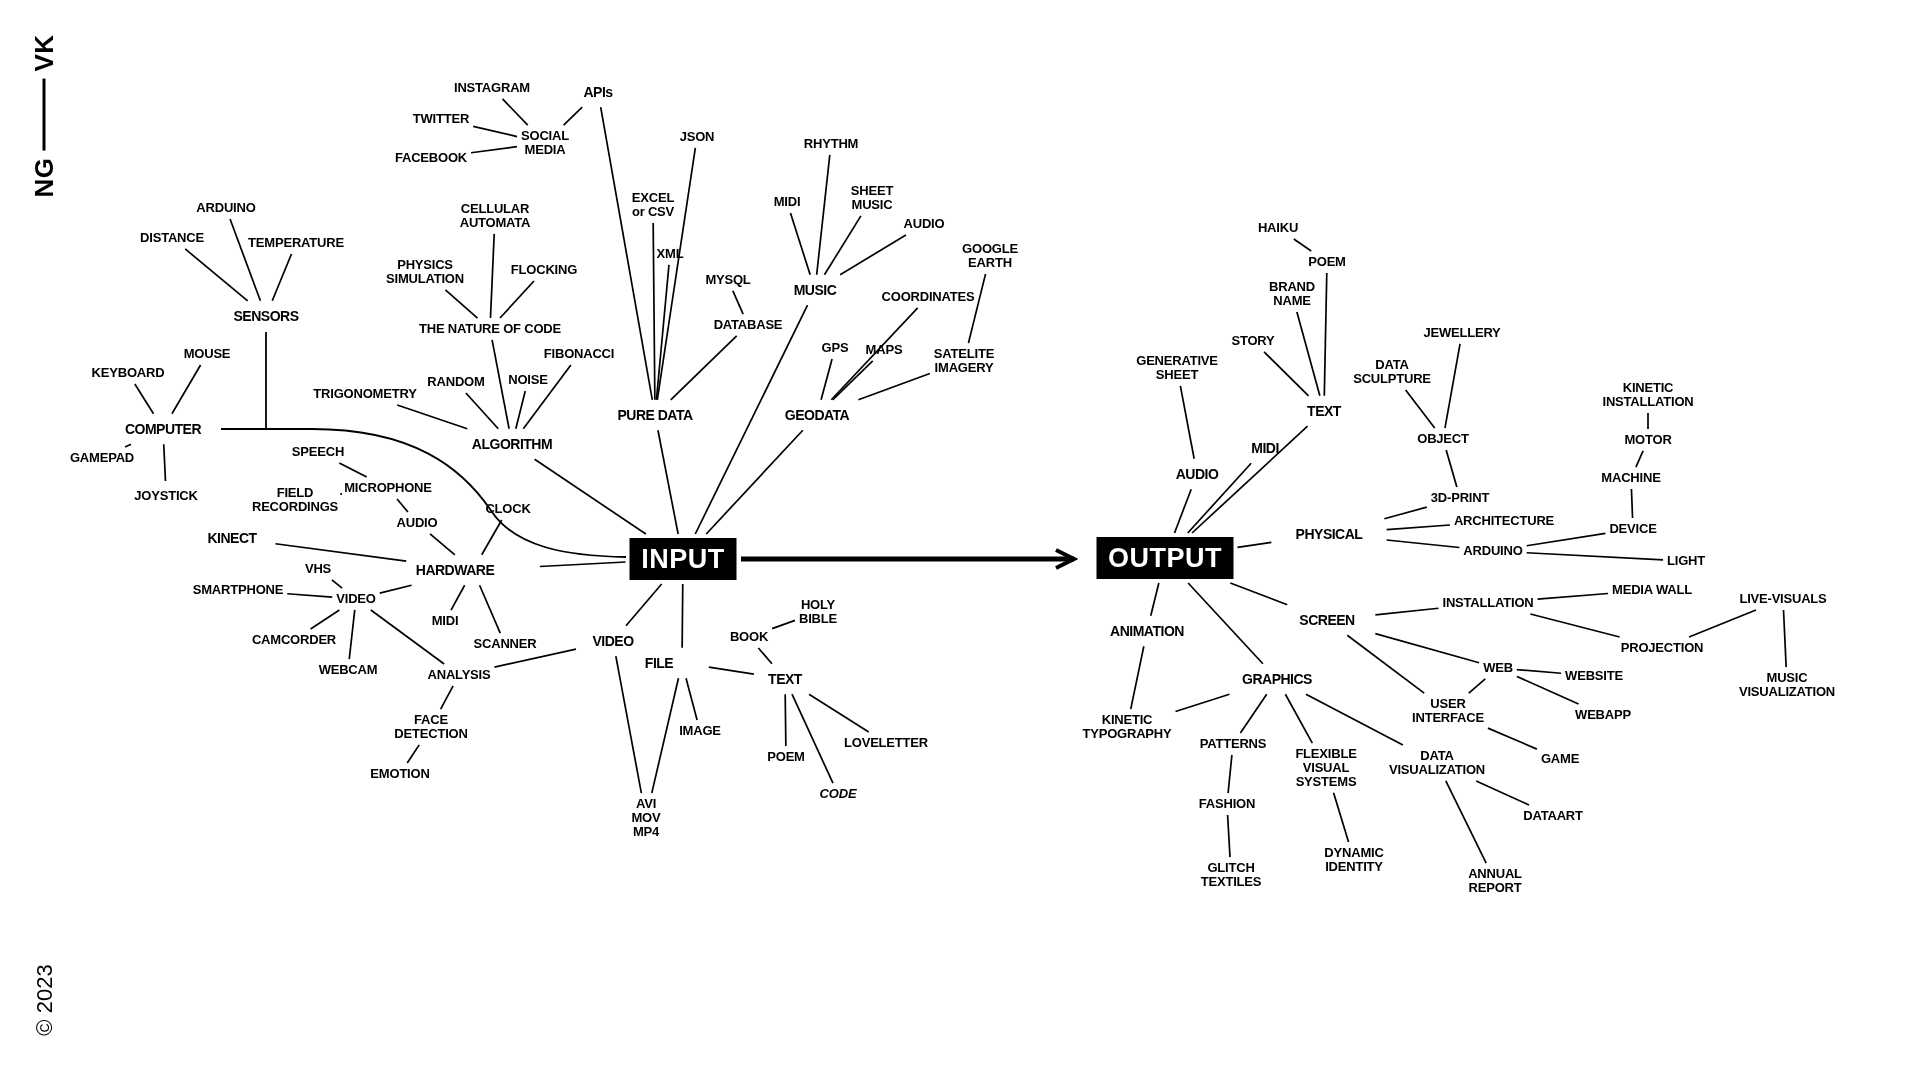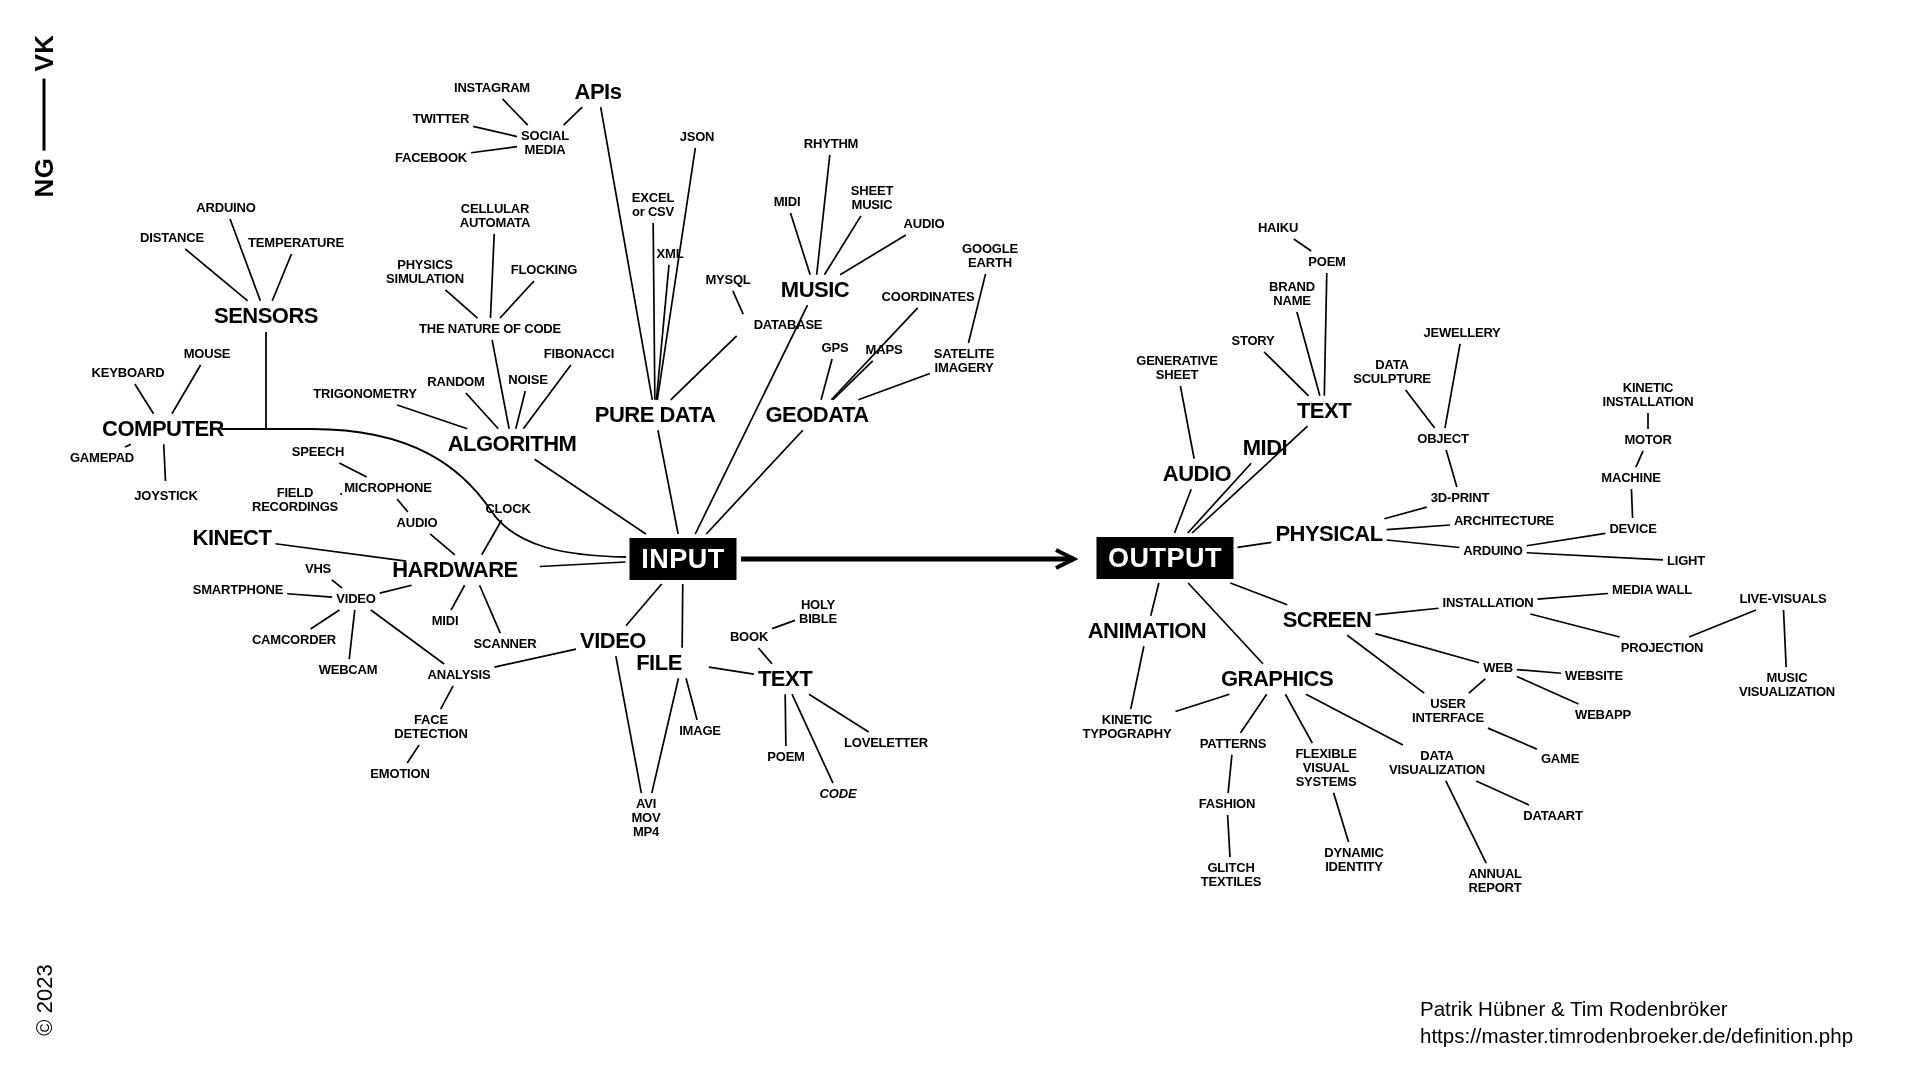--- a/index.html
+++ b/index.html
@@ -5,21 +5,21 @@
   html,body{margin:0;padding:0;background:#ffffff;}
   #canvas{position:relative;width:1920px;height:1080px;background:#fff;overflow:hidden;
           font-family:"Liberation Sans",sans-serif;color:#000;}
   #edge-layer{position:absolute;left:0;top:0;width:1920px;height:1080px;}
   .edge{stroke:#000;stroke-width:1.7;fill:none;}
   .special{stroke:#000;stroke-width:1.8;fill:none;}
   .arrow-line{stroke:#000;stroke-width:5;fill:none;}
   .node{position:absolute;transform:translate(-50%,-50%);font-weight:700;text-align:center;
         white-space:pre-line;letter-spacing:-0.2px;}
   .node.sm{font-size:13px;line-height:1.07;}
-  .node.lg{font-size:22px;line-height:1.02;letter-spacing:-0.5px;}
+  .node.lg{font-size:14px;line-height:1.02;letter-spacing:-0.5px;}
   .hub{position:absolute;transform:translate(-50%,-50%);background:#000;color:#fff;
        display:flex;align-items:center;justify-content:center;height:42px;
        font-size:27px;font-weight:700;letter-spacing:0.5px;}
   .vert{position:absolute;display:flex;align-items:center;gap:7px;}
   .vert.brand{left:44px;top:116px;transform:translate(-50%,-50%) rotate(-90deg);
        font-weight:700;font-size:26px;letter-spacing:0.5px;}
   .vert.brand .rule{width:72px;height:3px;background:#000;}
   .vert.copy{left:45px;top:1000px;transform:translate(-50%,-50%) rotate(-90deg);
        font-weight:400;font-size:22px;white-space:nowrap;}
   .credits{position:absolute;left:1420px;top:995px;font-size:20.5px;line-height:1.32;font-weight:400;}
@@ -169,21 +169,21 @@
       <div class="node sm" style="left: 441px; top: 119px;">TWITTER</div>
       <div class="node sm" style="left: 431px; top: 158px;">FACEBOOK</div>
       <div class="node sm" style="left: 545px; top: 143px;">SOCIAL
 MEDIA</div>
       <div class="node lg" style="left: 598px; top: 92px;">APIs</div>
       <div class="node sm" style="left: 697px; top: 137px;">JSON</div>
       <div class="node sm" style="left: 653px; top: 205px;">EXCEL
 or CSV</div>
       <div class="node sm" style="left: 670px; top: 254px;">XML</div>
       <div class="node sm" style="left: 728px; top: 280px;">MYSQL</div>
-      <div class="node sm" style="left: 788px; top: 325px;">DATABASE</div>
+      <div class="node sm" style="left: 748px; top: 325px;">DATABASE</div>
       <div class="node sm" style="left: 831px; top: 144px;">RHYTHM</div>
       <div class="node sm" style="left: 787px; top: 202px;">MIDI</div>
       <div class="node sm" style="left: 872px; top: 198px;">SHEET
 MUSIC</div>
       <div class="node sm" style="left: 924px; top: 224px;">AUDIO</div>
       <div class="node lg" style="left: 815px; top: 290px;">MUSIC</div>
       <div class="node sm" style="left: 990px; top: 256px;">GOOGLE
 EARTH</div>
       <div class="node sm" style="left: 928px; top: 297px;">COORDINATES</div>
       <div class="node sm" style="left: 835px; top: 348px;">GPS</div>
@@ -297,18 +297,14 @@
   <div class="vert brand">
     <span>NG</span>
     <span class="rule"></span>
     <span>VK</span>
   </div>
 
   <div class="vert copy">
     <span>© 2023</span>
   </div>
 
-  <div class="credits">
-    <div>Patrik Hübner &amp; Tim Rodenbröker</div>
-    <div>https://master.timrodenbroeker.de/definition.php</div>
-  </div>
 
 </div>
 
 </body></html>

